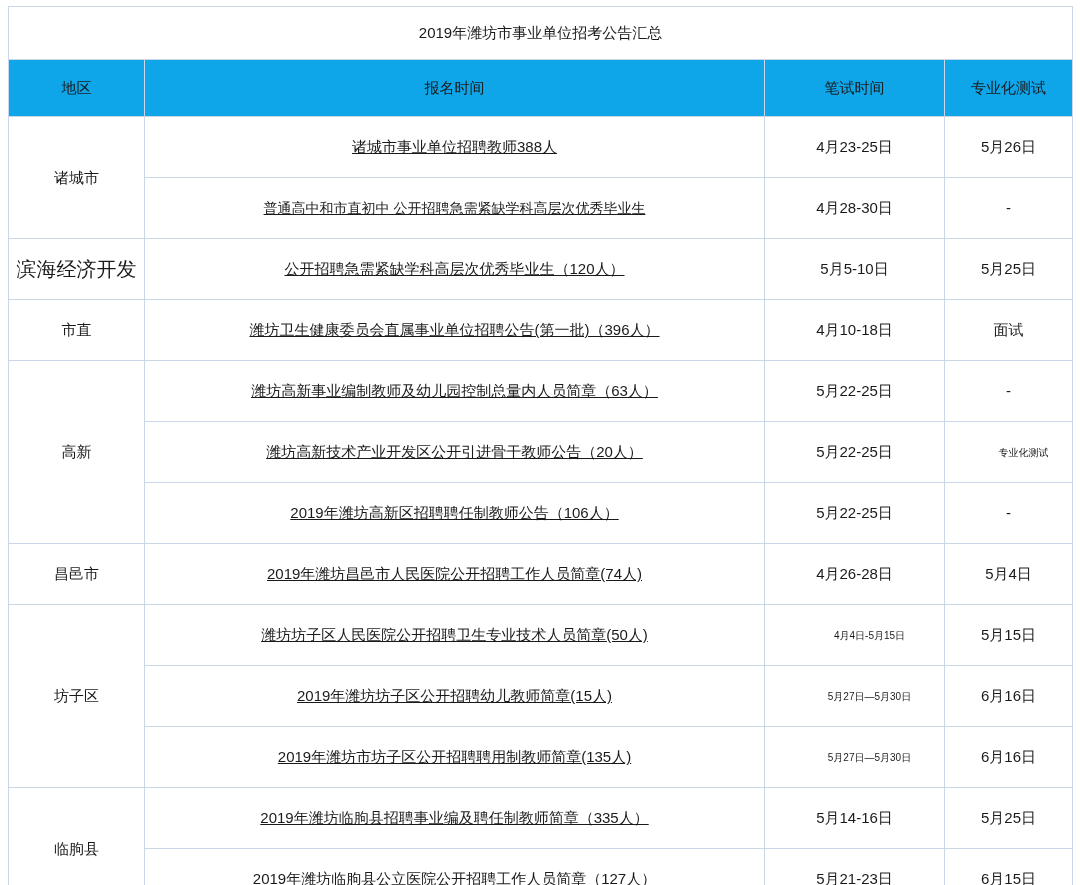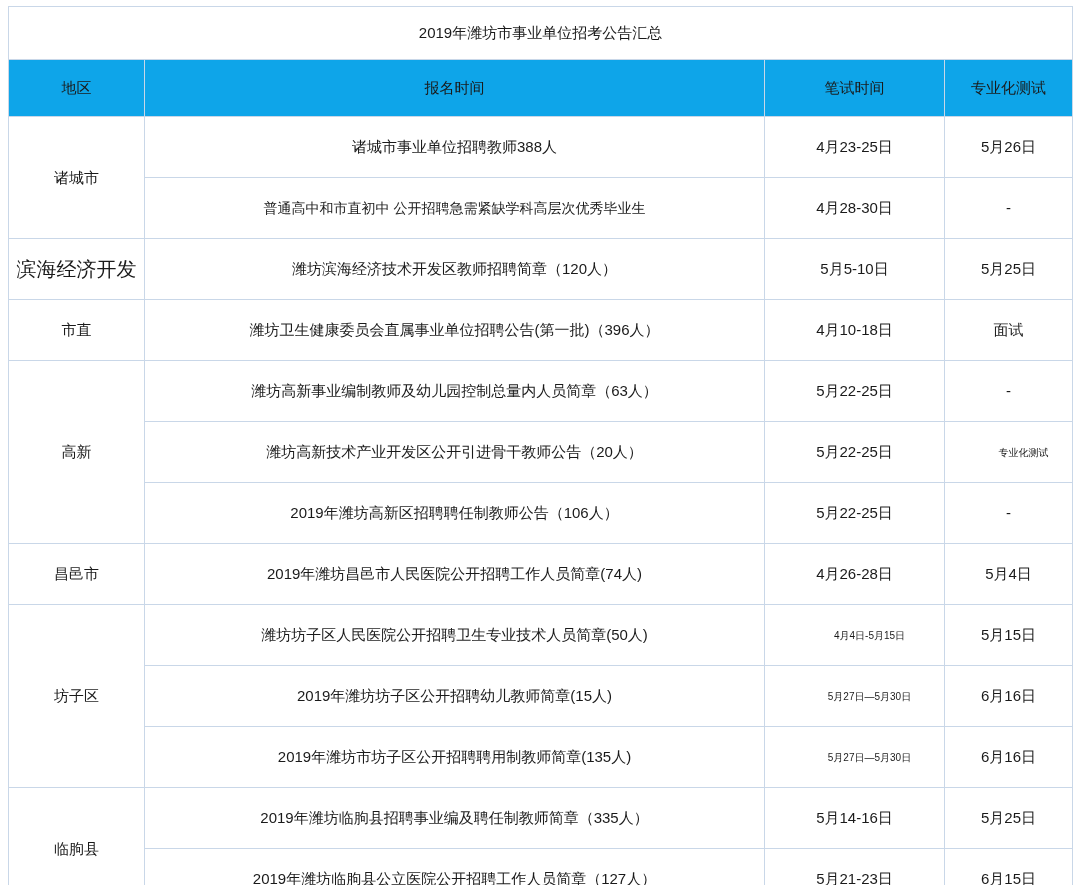--- a/index.html
+++ b/index.html
@@ -49,20 +49,21 @@
   .col-exam   { width: 128px; }
 
   td.region {
     font-size: 18px;
     color: #1a1a1a;
     margin-top: 6px;
   }
   td.notice {
     color: #e8211b;
     font-size: 17px;
+    text-decoration: underline;
   }
   td.notice.small {
     font-size: 14px;
   }
   td.date, td.exam {
     font-size: 17px;
     color: #1a1a1a;
   }
   td.date.small, td.exam.small {
     font-size: 10px;
@@ -99,21 +100,21 @@
           <td class="date">4月23-25日</td>
           <td class="exam">5月26日</td>
         </tr>
         <tr class="body-row">
           <td class="notice small">普通高中和市直初中 公开招聘急需紧缺学科高层次优秀毕业生</td>
           <td class="date">4月28-30日</td>
           <td class="exam">-</td>
         </tr>
         <tr class="body-row">
           <td class="region small" rowspan="1" style="font-size: 20px;">滨海经济开发</td>
-          <td class="notice">潍坊滨海经济技术开发区教师招聘简章（120人）</td>
+          <td class="notice">公开招聘急需紧缺学科高层次优秀毕业生（120人）</td>
           <td class="date">5月5-10日</td>
           <td class="exam">5月25日</td>
         </tr>
         <tr class="body-row">
           <td class="region" rowspan="1">市直</td>
           <td class="notice">潍坊卫生健康委员会直属事业单位招聘公告(第一批)（396人）</td>
           <td class="date">4月10-18日</td>
           <td class="exam">面试</td>
         </tr>
         <tr class="body-row">

